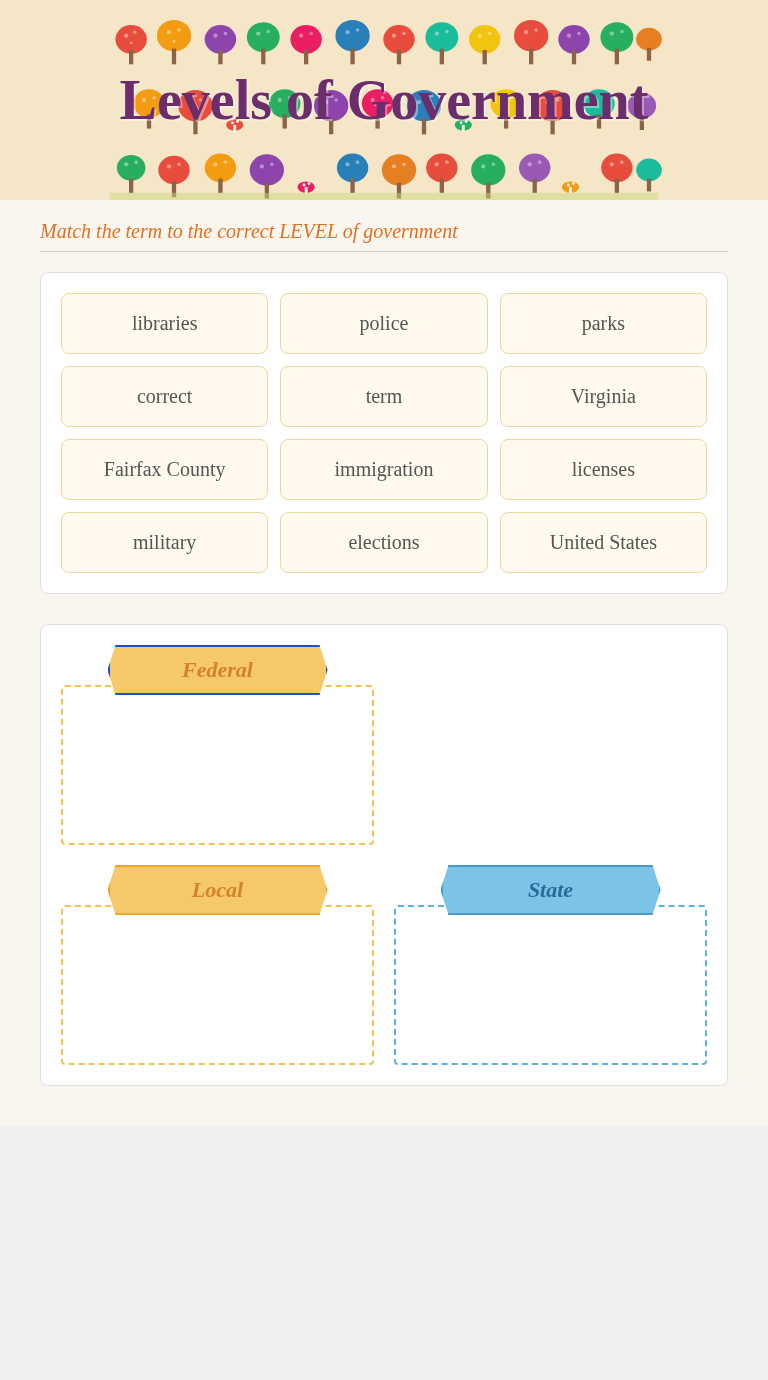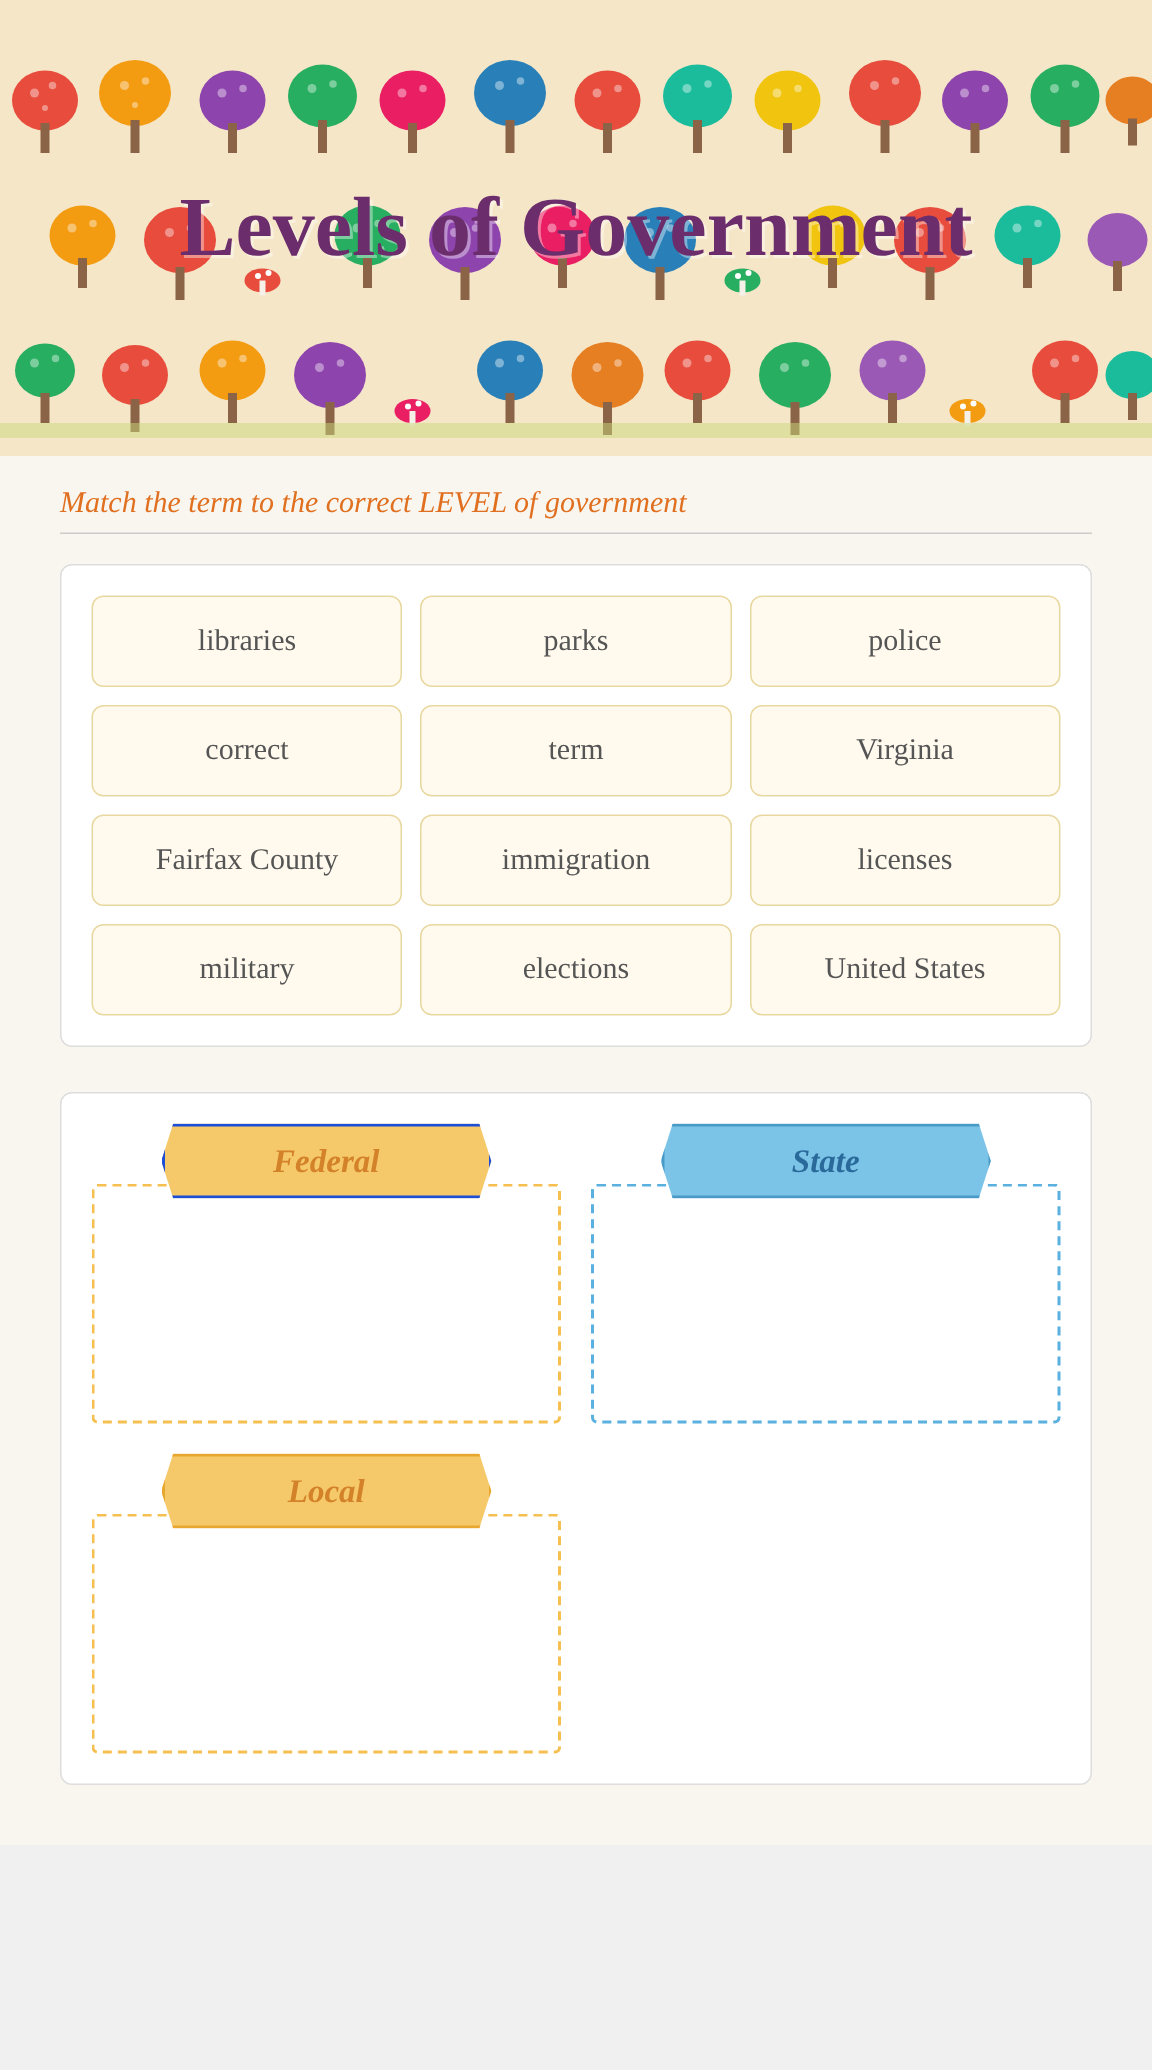--- a/index.html
+++ b/index.html
@@ -7,21 +7,21 @@
       background: #f0f0f0;
       font-family: Georgia, serif;
       width: 768px;
       min-height: 1380px;
     }
 
     
     .header {
       position: relative;
       width: 100%;
-      height: 304px;
+      height: 200px;
       background: #f5e6c8;
       overflow: hidden;
       display: flex;
       align-items: center;
       justify-content: center;
     }
 
     .header-title {
       font-size: 56px;
       font-weight: bold;
@@ -347,48 +347,48 @@
   <h1 class="header-title">Levels of Government</h1>
 </div>
 
 <div class="main-content">
 
   <p class="instruction">Match the term to the correct LEVEL of government</p>
 
   <div class="word-bank">
     <div class="word-grid">
       <div class="word-card">libraries</div>
+      <div class="word-card">police</div>
       <div class="word-card">parks</div>
-      <div class="word-card">police</div>
       <div class="word-card">correct</div>
       <div class="word-card">term</div>
       <div class="word-card">Virginia</div>
       <div class="word-card">Fairfax County</div>
       <div class="word-card">immigration</div>
       <div class="word-card">licenses</div>
       <div class="word-card">military</div>
       <div class="word-card">elections</div>
       <div class="word-card">United States</div>
     </div>
   </div>
 
   <div class="drop-zones">
     <div class="drop-zones-grid">
 
       <div class="drop-zone-container">
         <div class="banner-label banner-federal">Federal</div>
         <div class="drop-area"></div>
       </div>
 
+      <div class="drop-zone-container local">
+        <div class="banner-label banner-local">Local</div>
+        <div class="drop-area"></div>
+      </div>
+
       <div class="drop-zone-container">
         <div class="banner-label banner-state">State</div>
         <div class="drop-area drop-area-state"></div>
       </div>
 
-      <div class="drop-zone-container local">
-        <div class="banner-label banner-local">Local</div>
-        <div class="drop-area"></div>
-      </div>
-
     </div>
   </div>
 
 </div>
 
 </body></html>

